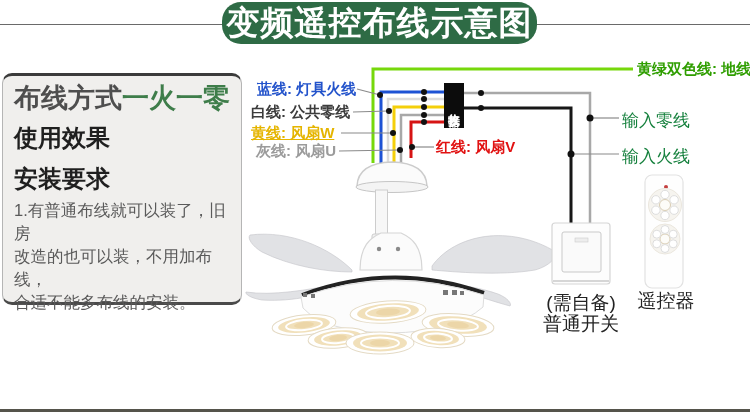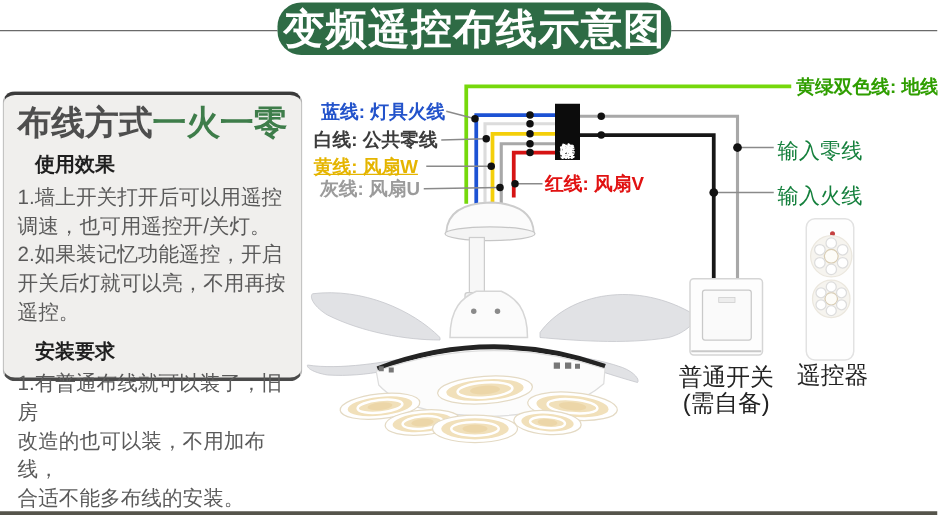--- a/index.html
+++ b/index.html
@@ -27,21 +27,21 @@
     left:2px;top:73px;width:240px;height:232px;box-sizing:border-box;
     background:#f0efed;
     border-top:3px solid #3b3b3b;border-bottom:3px solid #4a4a4a;
     border-left:1px solid #b5b5b5;border-right:1px solid #b5b5b5;
     padding:7px 10px 0 11px;
     border-radius:10px;
   }
   .panel-heading{font-size:27px;font-weight:bold;line-height:30px;white-space:nowrap;}
   .panel-heading .primary{color:#4e4e4e;}
   .panel-heading .accent{color:#3e7d4a;}
-  .section-title{font-size:16px;font-weight:bold;color:#1f1f1f;margin-top:9px;margin-left:14px;}
+  .section-title{font-size:24px;font-weight:bold;color:#1f1f1f;margin-top:9px;}
   .section-body{
     font-size:16.5px;color:#5a5a5a;line-height:23px;margin-top:4px;
     white-space:pre-line;
   }
 
   
   .wire-label{font-size:15px;font-weight:bold;white-space:nowrap;}
   .lbl-blue{color:#2353cb;}
   .lbl-white{color:#3c3c3c;}
   .lbl-yellow{color:#e5b500;}
@@ -71,25 +71,20 @@
 <div class="abs title-rule right"></div>
 <div class="abs title-bar">
   <span>变频遥控布线示意图</span>
 </div>
 
 <div class="abs info-panel">
   <div class="panel-heading">
     <span class="primary">布线方式</span><span class="accent">一火一零</span>
   </div>
   <div class="section-title">使用效果</div>
-  <div class="section-body">1.墙上开关打开后可以用遥控
-调速，也可用遥控开/关灯。
-2.如果装记忆功能遥控，开启
-开关后灯就可以亮，不用再按
-遥控。</div>
   <div class="section-title">安装要求</div>
   <div class="section-body">1.有普通布线就可以装了，旧房
 改造的也可以装，不用加布线，
 合适不能多布线的安装。</div>
 </div>
 
 <svg class="abs" style="left:0;top:0" width="750" height="419" viewBox="0 0 750 419">
 
   <g>
     <polyline points="373,163 373,69 633,69" fill="none" stroke="#76d80b" stroke-width="3"></polyline>
@@ -254,18 +249,18 @@
 <div class="abs wire-label lbl-blue" style="left:257px;top:80px;">蓝线: 灯具火线</div>
 <div class="abs wire-label lbl-white" style="left:251px;top:103px;">白线: 公共零线</div>
 <div class="abs wire-label lbl-yellow" style="left:251px;top:124px;text-decoration:underline;">黄线: 风扇W</div>
 <div class="abs wire-label lbl-gray" style="left:256px;top:142px;">灰线: 风扇U</div>
 <div class="abs wire-label lbl-red" style="left:436px;top:138px;">红线: 风扇V</div>
 <div class="abs wire-label lbl-ground" style="left:637px;top:60px;">黄绿双色线: 地线</div>
 <div class="abs input-label" style="left:622px;top:109px;">输入零线</div>
 <div class="abs input-label" style="left:622px;top:145px;">输入火线</div>
 
 <div class="abs device-label" style="left:540px;top:292px;width:82px;">
+  <div>(需自备)</div>
   <div>普通开关</div>
-  <div>(需自备)</div>
 </div>
 <div class="abs device-label" style="left:630px;top:290px;width:72px;">遥控器</div>
 
 <div class="abs bottom-rule"></div>
 
 </body></html>

